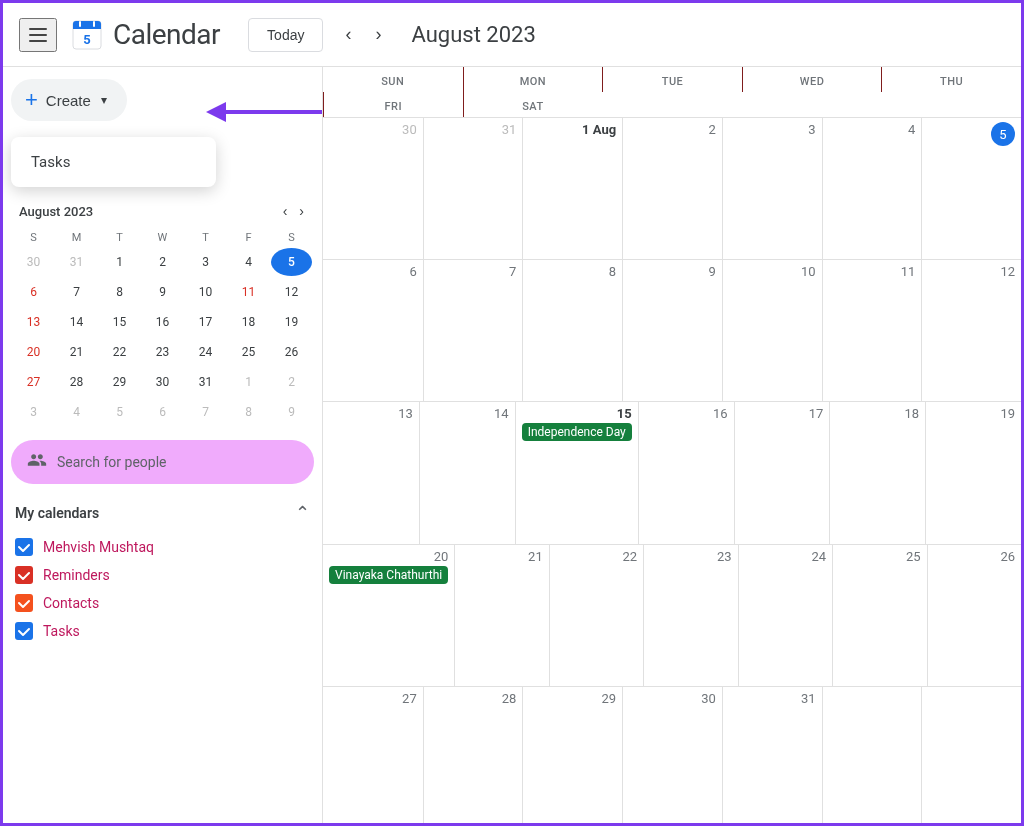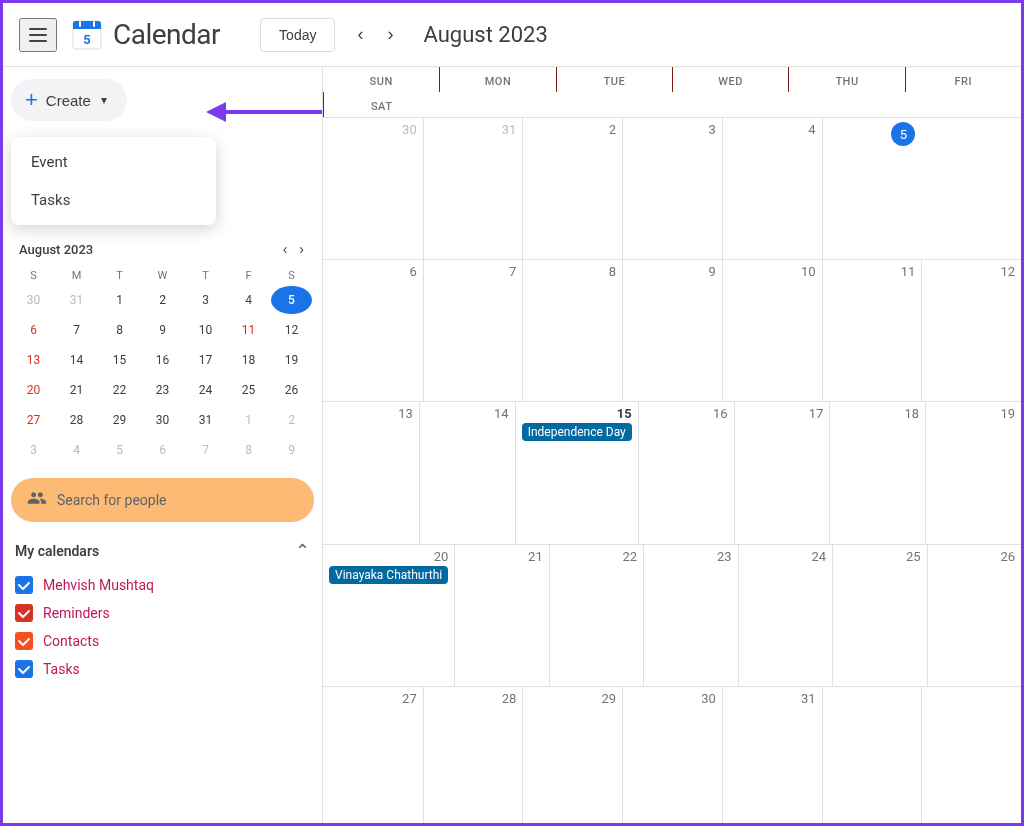--- a/index.html
+++ b/index.html
@@ -51,21 +51,21 @@
       letter-spacing: -0.5px;
     }
     .today-btn {
       border: 1px solid #dadce0;
       background: #fff;
       border-radius: 4px;
       padding: 8px 18px;
       font-size: 14px;
       color: #3c4043;
       cursor: pointer;
-      margin-left: 28px;
+      margin-left: 16px;
     }
     .nav-arrows {
       display: flex;
       align-items: center;
       gap: 4px;
     }
     .nav-arrow {
       background: none;
       border: none;
       cursor: pointer;
@@ -215,21 +215,21 @@
       color: #fff;
       border-radius: 50%;
       font-weight: 500;
     }
 
     
     .search-people {
       display: flex;
       align-items: center;
       gap: 10px;
-      background: #fdba74;
+      background: #f0abfc;
       border-radius: 24px;
       padding: 10px 16px;
       margin: 4px 0;
       cursor: pointer;
     }
     .search-people-icon {
       color: #5f6368;
       font-size: 18px;
     }
     .search-people-text {
@@ -279,21 +279,21 @@
 
     
     .main-cal {
       flex: 1;
       display: flex;
       flex-direction: column;
       overflow: hidden;
     }
     .cal-days-header {
       display: grid;
-      grid-template-columns: repeat(6, 1fr);
+      grid-template-columns: repeat(5, 1fr);
       border-bottom: 1px solid #e0e0e0;
     }
     .cal-day-header {
       text-align: center;
       padding: 8px 4px 4px;
       font-size: 11px;
       color: #70757a;
       font-weight: 500;
       letter-spacing: 0.5px;
       border-left: 1px solid #7f1d1d;
@@ -340,21 +340,21 @@
       border-radius: 4px;
       padding: 2px 6px;
       font-size: 12px;
       color: #fff;
       margin-bottom: 2px;
       white-space: nowrap;
       overflow: hidden;
       text-overflow: ellipsis;
       cursor: pointer;
     }
-    .event-teal { background: #0369a1; }
+    .event-teal { background: #15803d; }
   </style>
 </head>
 <body>
 
 <div class="header">
   <button class="hamburger-icon">
     <span></span>
       <span></span>
       <span></span>
   </button>
@@ -392,21 +392,20 @@
 
       <div class="arrow-annotation">
         <svg class="arrow-svg" viewBox="0 0 230 55" fill="none" xmlns="http://www.w3.org/2000/svg">
           <path d="M 220 28 C 180 28 120 28 60 28 L 20 28" stroke="#7c3aed" stroke-width="4" stroke-linecap="round"></path>
           <polygon points="10,28 30,18 30,38" fill="#7c3aed"></polygon>
         </svg>
       </div>
     </div>
 
     <div class="create-dropdown">
-      <div class="dropdown-item">Event</div>
       <div class="dropdown-item">Tasks</div>
     </div>
 
     <div class="mini-cal">
       <div class="mini-cal-header">
         <span class="mini-cal-month">August 2023</span>
         <div class="mini-cal-arrows">
           <button class="mini-cal-arrow">‹</button>
           <button class="mini-cal-arrow">›</button>
         </div>
@@ -552,20 +551,23 @@
     <div class="cal-grid">
 
       <div class="cal-week">
         <div class="cal-cell">
             <div class="cal-cell-num" style="color:#bbb;">30</div>
           </div>
         <div class="cal-cell">
             <div class="cal-cell-num" style="color:#bbb;">31</div>
           </div>
         <div class="cal-cell">
+            <div class="cal-cell-num bold">1 Aug</div>
+          </div>
+        <div class="cal-cell">
             <div class="cal-cell-num">2</div>
           </div>
         <div class="cal-cell">
             <div class="cal-cell-num">3</div>
           </div>
         <div class="cal-cell">
             <div class="cal-cell-num">4</div>
           </div>
         <div class="cal-cell">
             <div class="cal-cell-num today-num">5</div>

